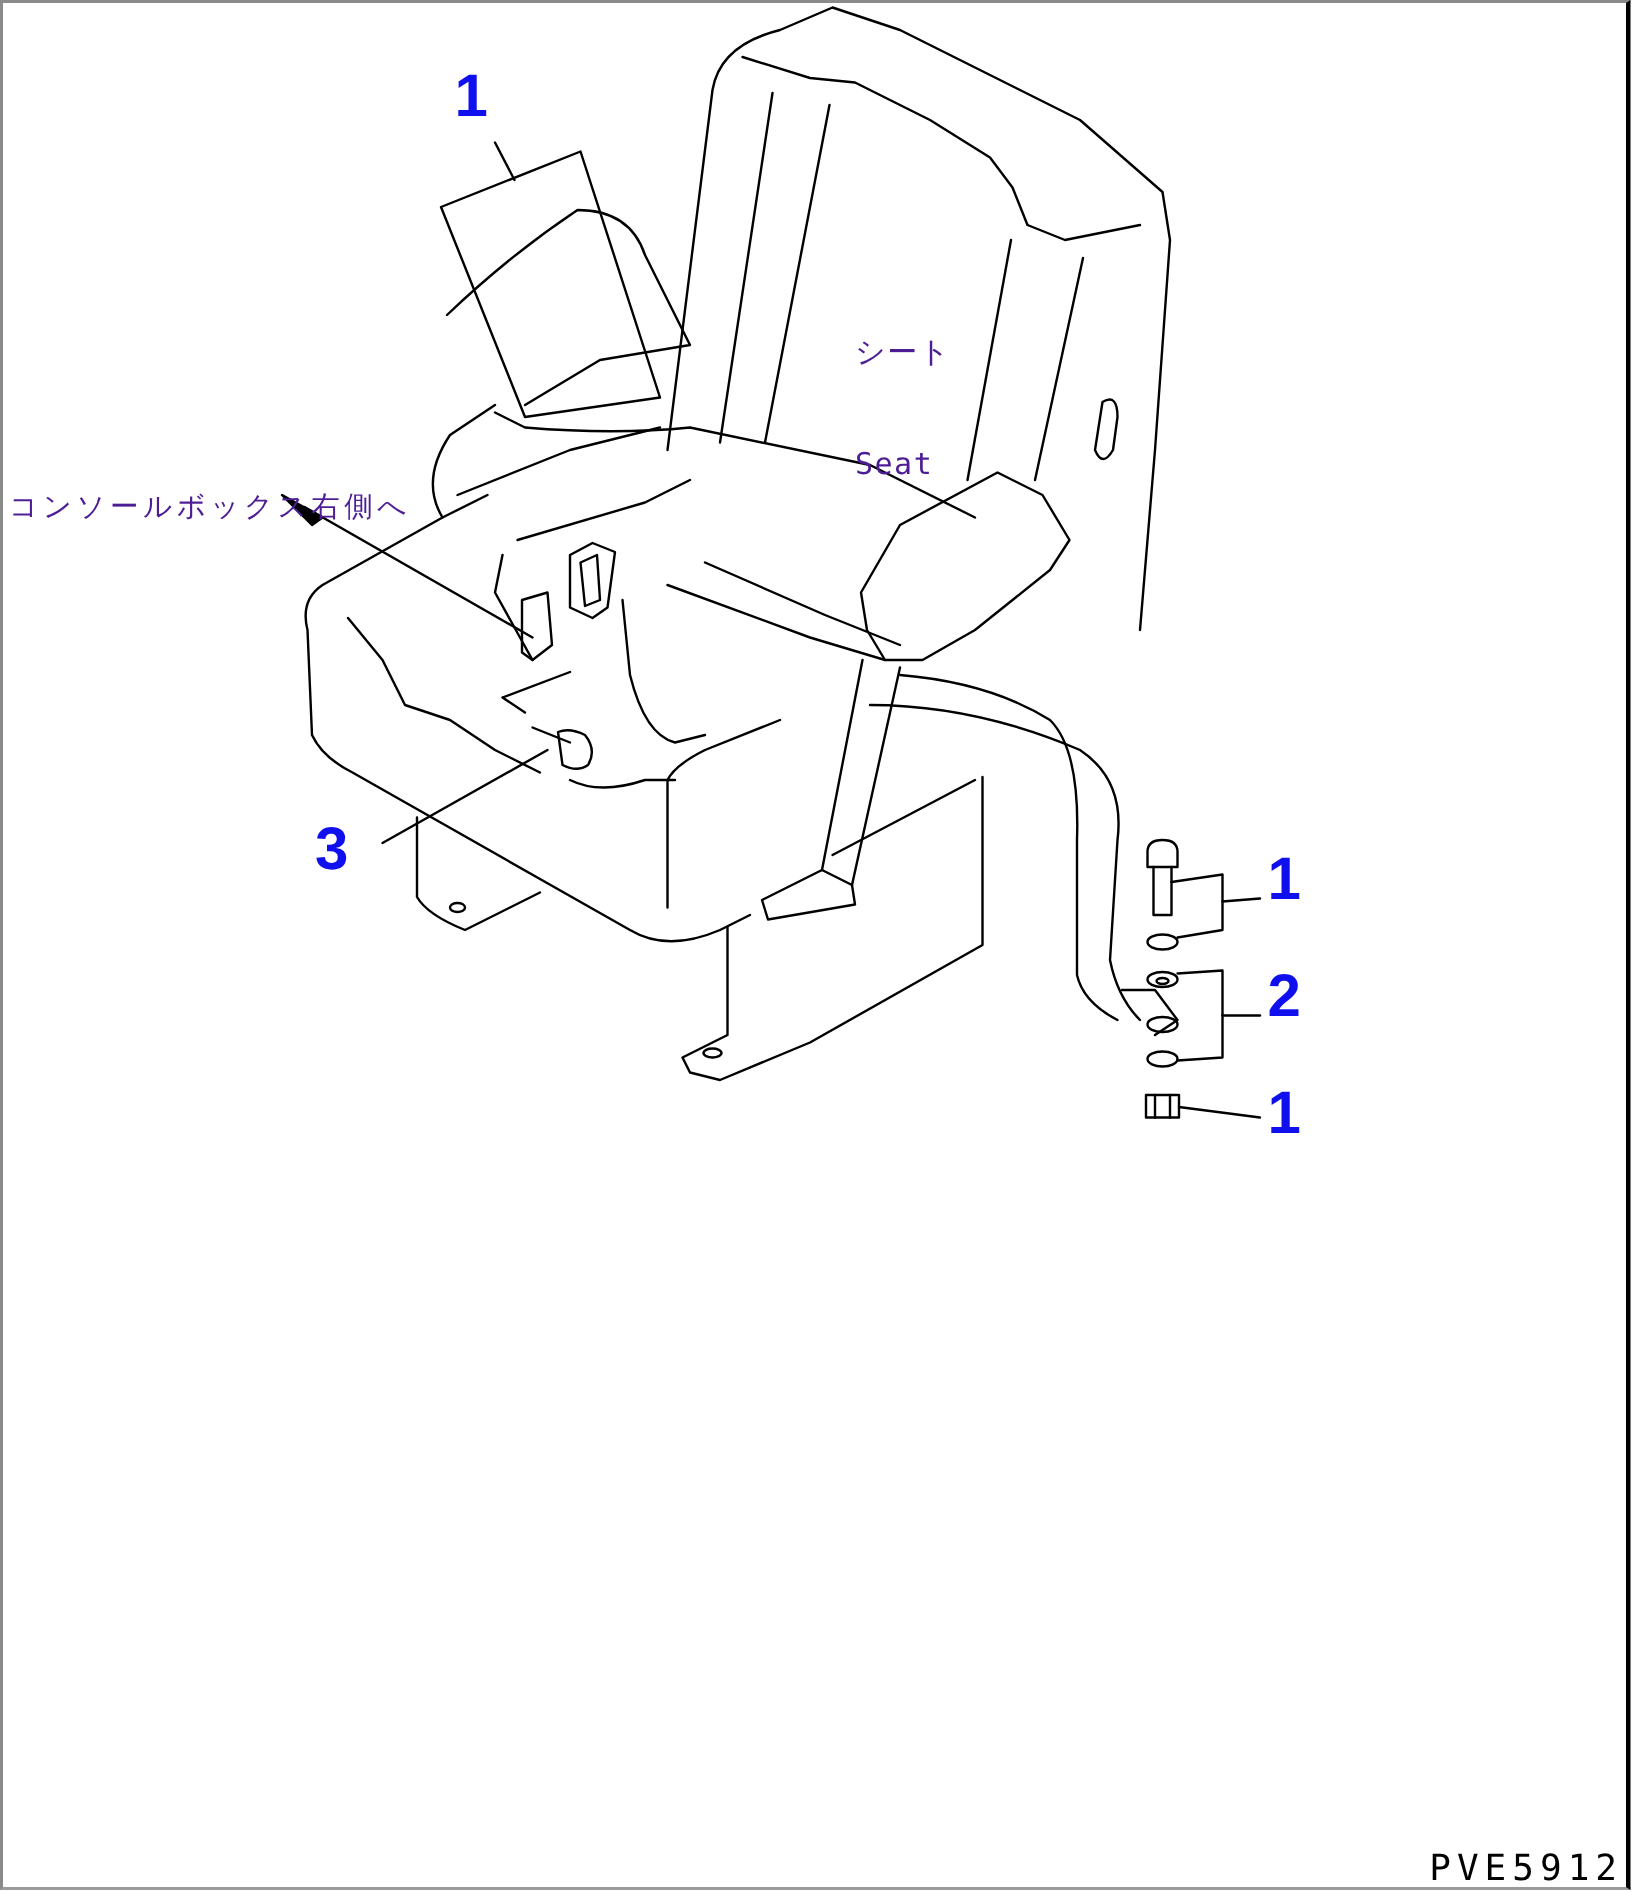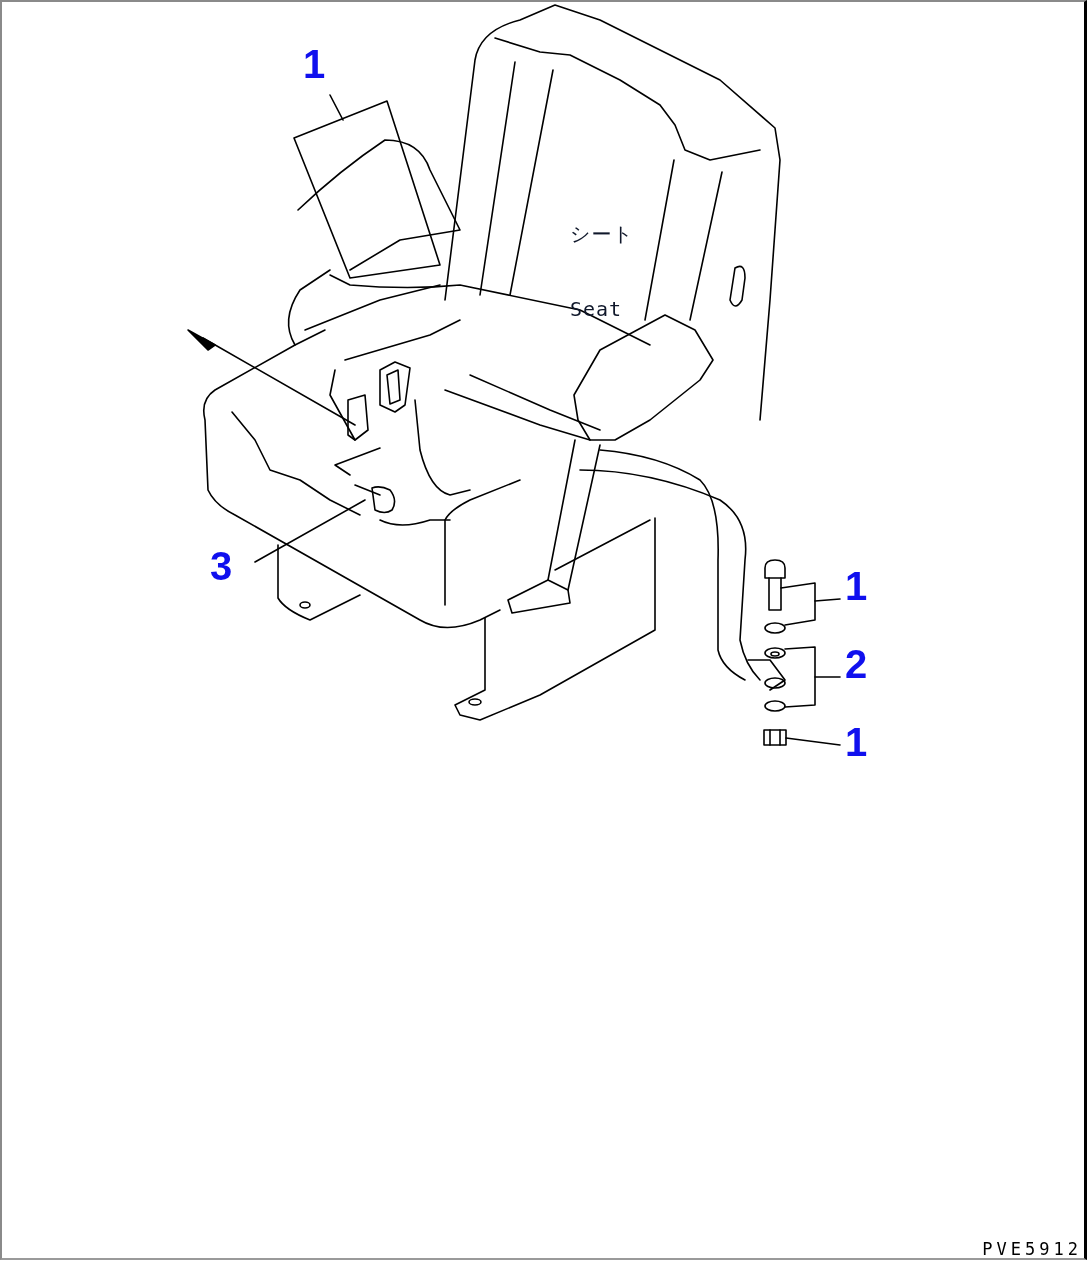--- a/index.html
+++ b/index.html
@@ -10,25 +10,25 @@
       border-right: 3px solid #000; border-bottom: 2px solid #9a9a9a;
       box-sizing: border-box; background: #fff;
     }
     svg.drawing { position: absolute; left: 0; top: 0; }
     .callout {
       position: absolute; font-family: "Liberation Sans", sans-serif; font-weight: bold;
       font-size: 40px; color: #1010ee; line-height: 1;
     }
     .label {
       position: absolute; font-family: "DejaVu Sans Mono", monospace; font-size: 19px;
-      color: #0f172a; letter-spacing: 3px; white-space: pre; line-height: 1.25;
+      color: #4c1d95; letter-spacing: 3px; white-space: pre; line-height: 1.25;
     }
     .seat-label { font-size: 20px; letter-spacing: 1px; text-align: left; }
     .code { position: absolute; right: 8px; bottom: 4px; font-family: "DejaVu Sans Mono", monospace;
-      font-size: 17px; letter-spacing: 4px; color: #000; margin-left: 40px; }
+      font-size: 24px; letter-spacing: 4px; color: #000; margin-left: 40px; }
   </style>
 </head>
 <body>
 
 <div class="frame"></div>
 
 <svg class="drawing" width="1090" height="1263" viewBox="0 0 1090 1263" fill="none" stroke="#000" stroke-width="1.6" stroke-linejoin="round" stroke-linecap="round">
 
   <g>
     <path d="M445,300 L475,60 Q480,30 520,20 L555,5 L600,20 L720,80 L775,128 L780,160 L770,300 L760,420"></path>
@@ -125,15 +125,16 @@
 <div class="callout" style="left:845px;top:566px;">1</div>
 <div class="callout" style="left:845px;top:644px;">2</div>
 <div class="callout" style="left:845px;top:722px;">1</div>
 
 <div class="label seat-label" style="left:570px;top:172px;">
   <div>シート</div>
   <div>Seat</div>
 </div>
 
 <div class="label" style="left:6px;top:279px;">
+  <div>コンソールボックス右側へ</div>
 </div>
 
 <div class="code">PVE5912</div>
 
 </body></html>

